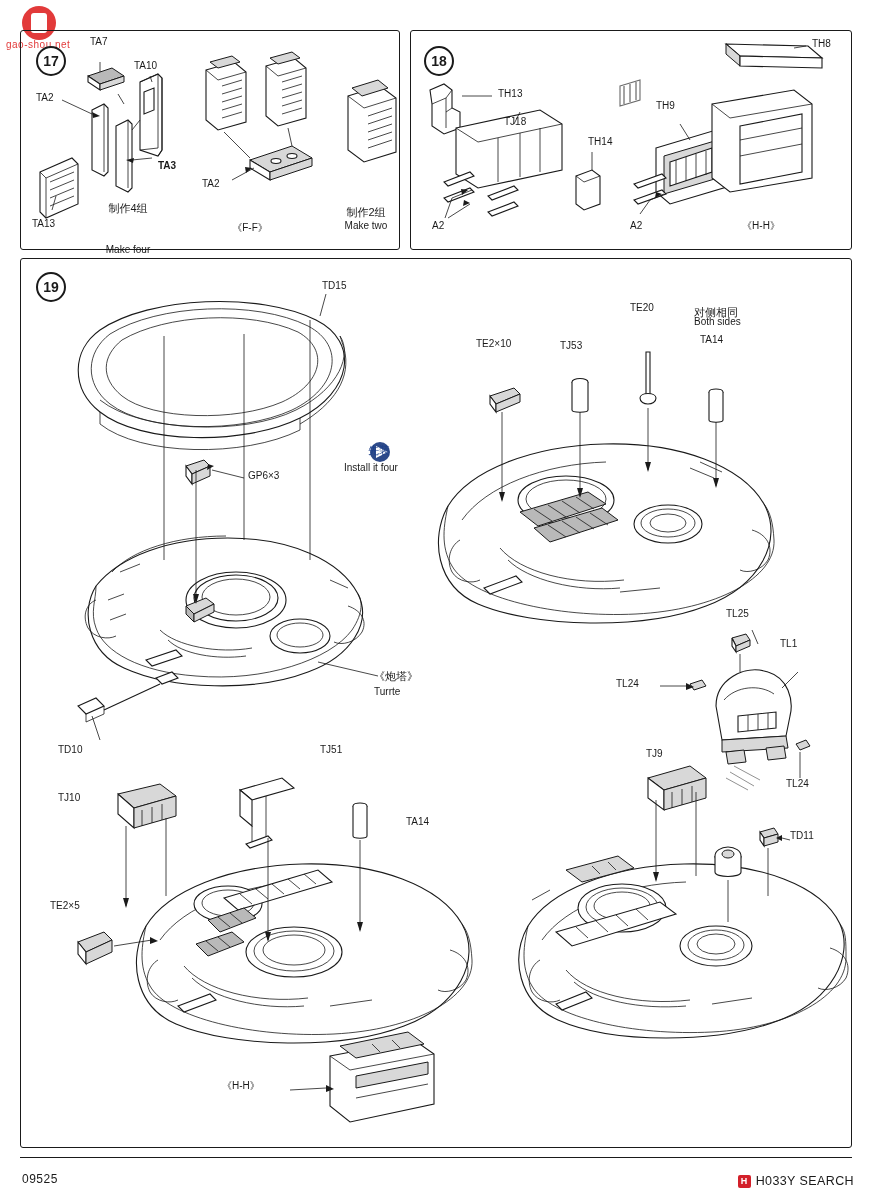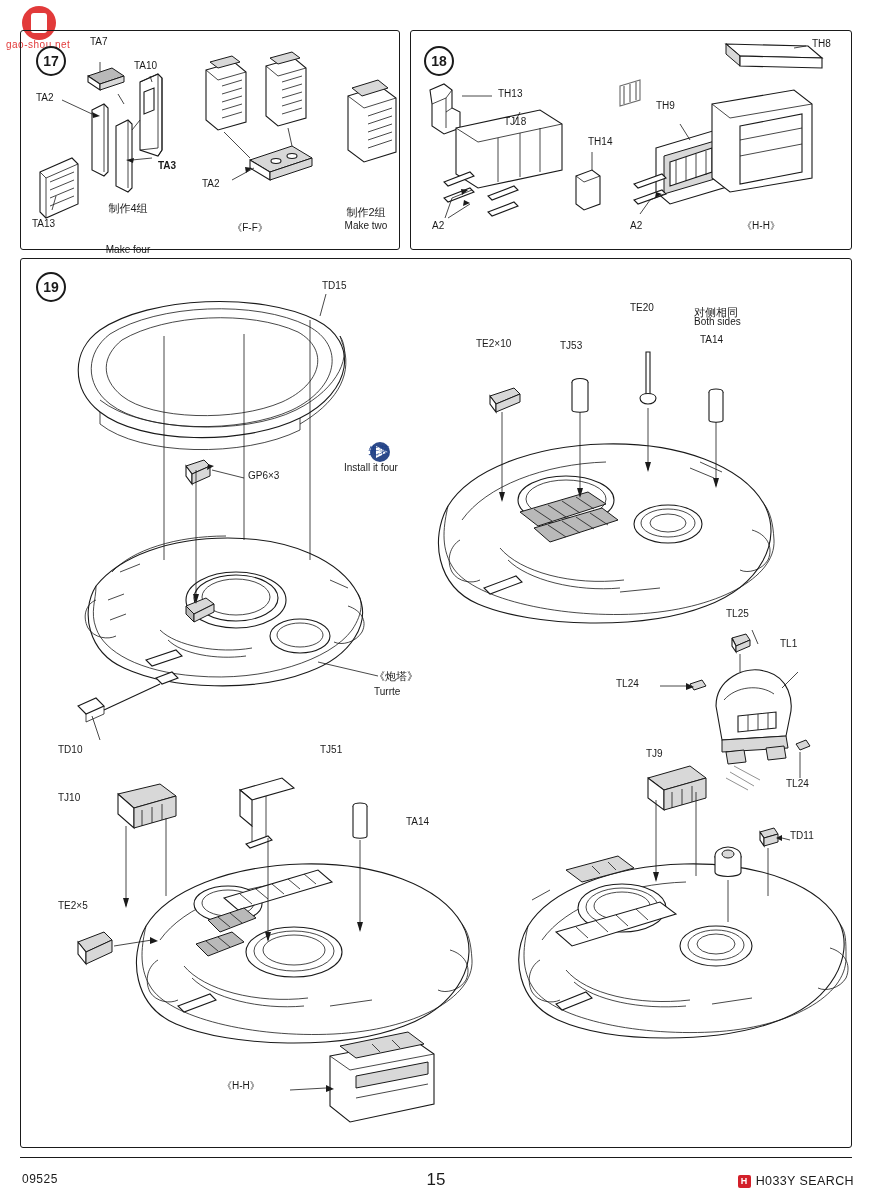--- a/index.html
+++ b/index.html
@@ -554,26 +554,25 @@
   <div class="lbl cn" style="left:694px;top:306px;text-align:center;">对侧相同</div>
   <div class="lbl" style="left:694px;top:316px;">Both sides</div>
   <div class="lbl" style="left:700px;top:334px;">TA14</div>
   <div class="lbl" style="left:726px;top:608px;">TL25</div>
   <div class="lbl" style="left:780px;top:638px;">TL1</div>
   <div class="lbl" style="left:616px;top:678px;">TL24</div>
   <div class="lbl" style="left:786px;top:778px;">TL24</div>
   <div class="lbl" style="left:58px;top:792px;">TJ10</div>
   <div class="lbl" style="left:320px;top:744px;">TJ51</div>
   <div class="lbl" style="left:406px;top:816px;">TA14</div>
-  <div class="lbl" style="left:58px;top:900px;">TE2×5</div>
+  <div class="lbl" style="left:50px;top:900px;">TE2×5</div>
   <div class="lbl" style="left:222px;top:1080px;">《H-H》</div>
   <div class="lbl" style="left:606px;top:748px;margin-left:40px;">TJ9</div>
   <div class="lbl" style="left:790px;top:830px;">TD11</div>
 
   <div class="footer-rule"></div>
   <div class="footer-left">09525</div>
-  <div class="footer-mid">15</div>
   <div class="footer-right">
     <span class="hs-mark">H</span>
     <span>H033Y SEARCH</span>
   </div>
 
 </div>
 
 </body></html>

